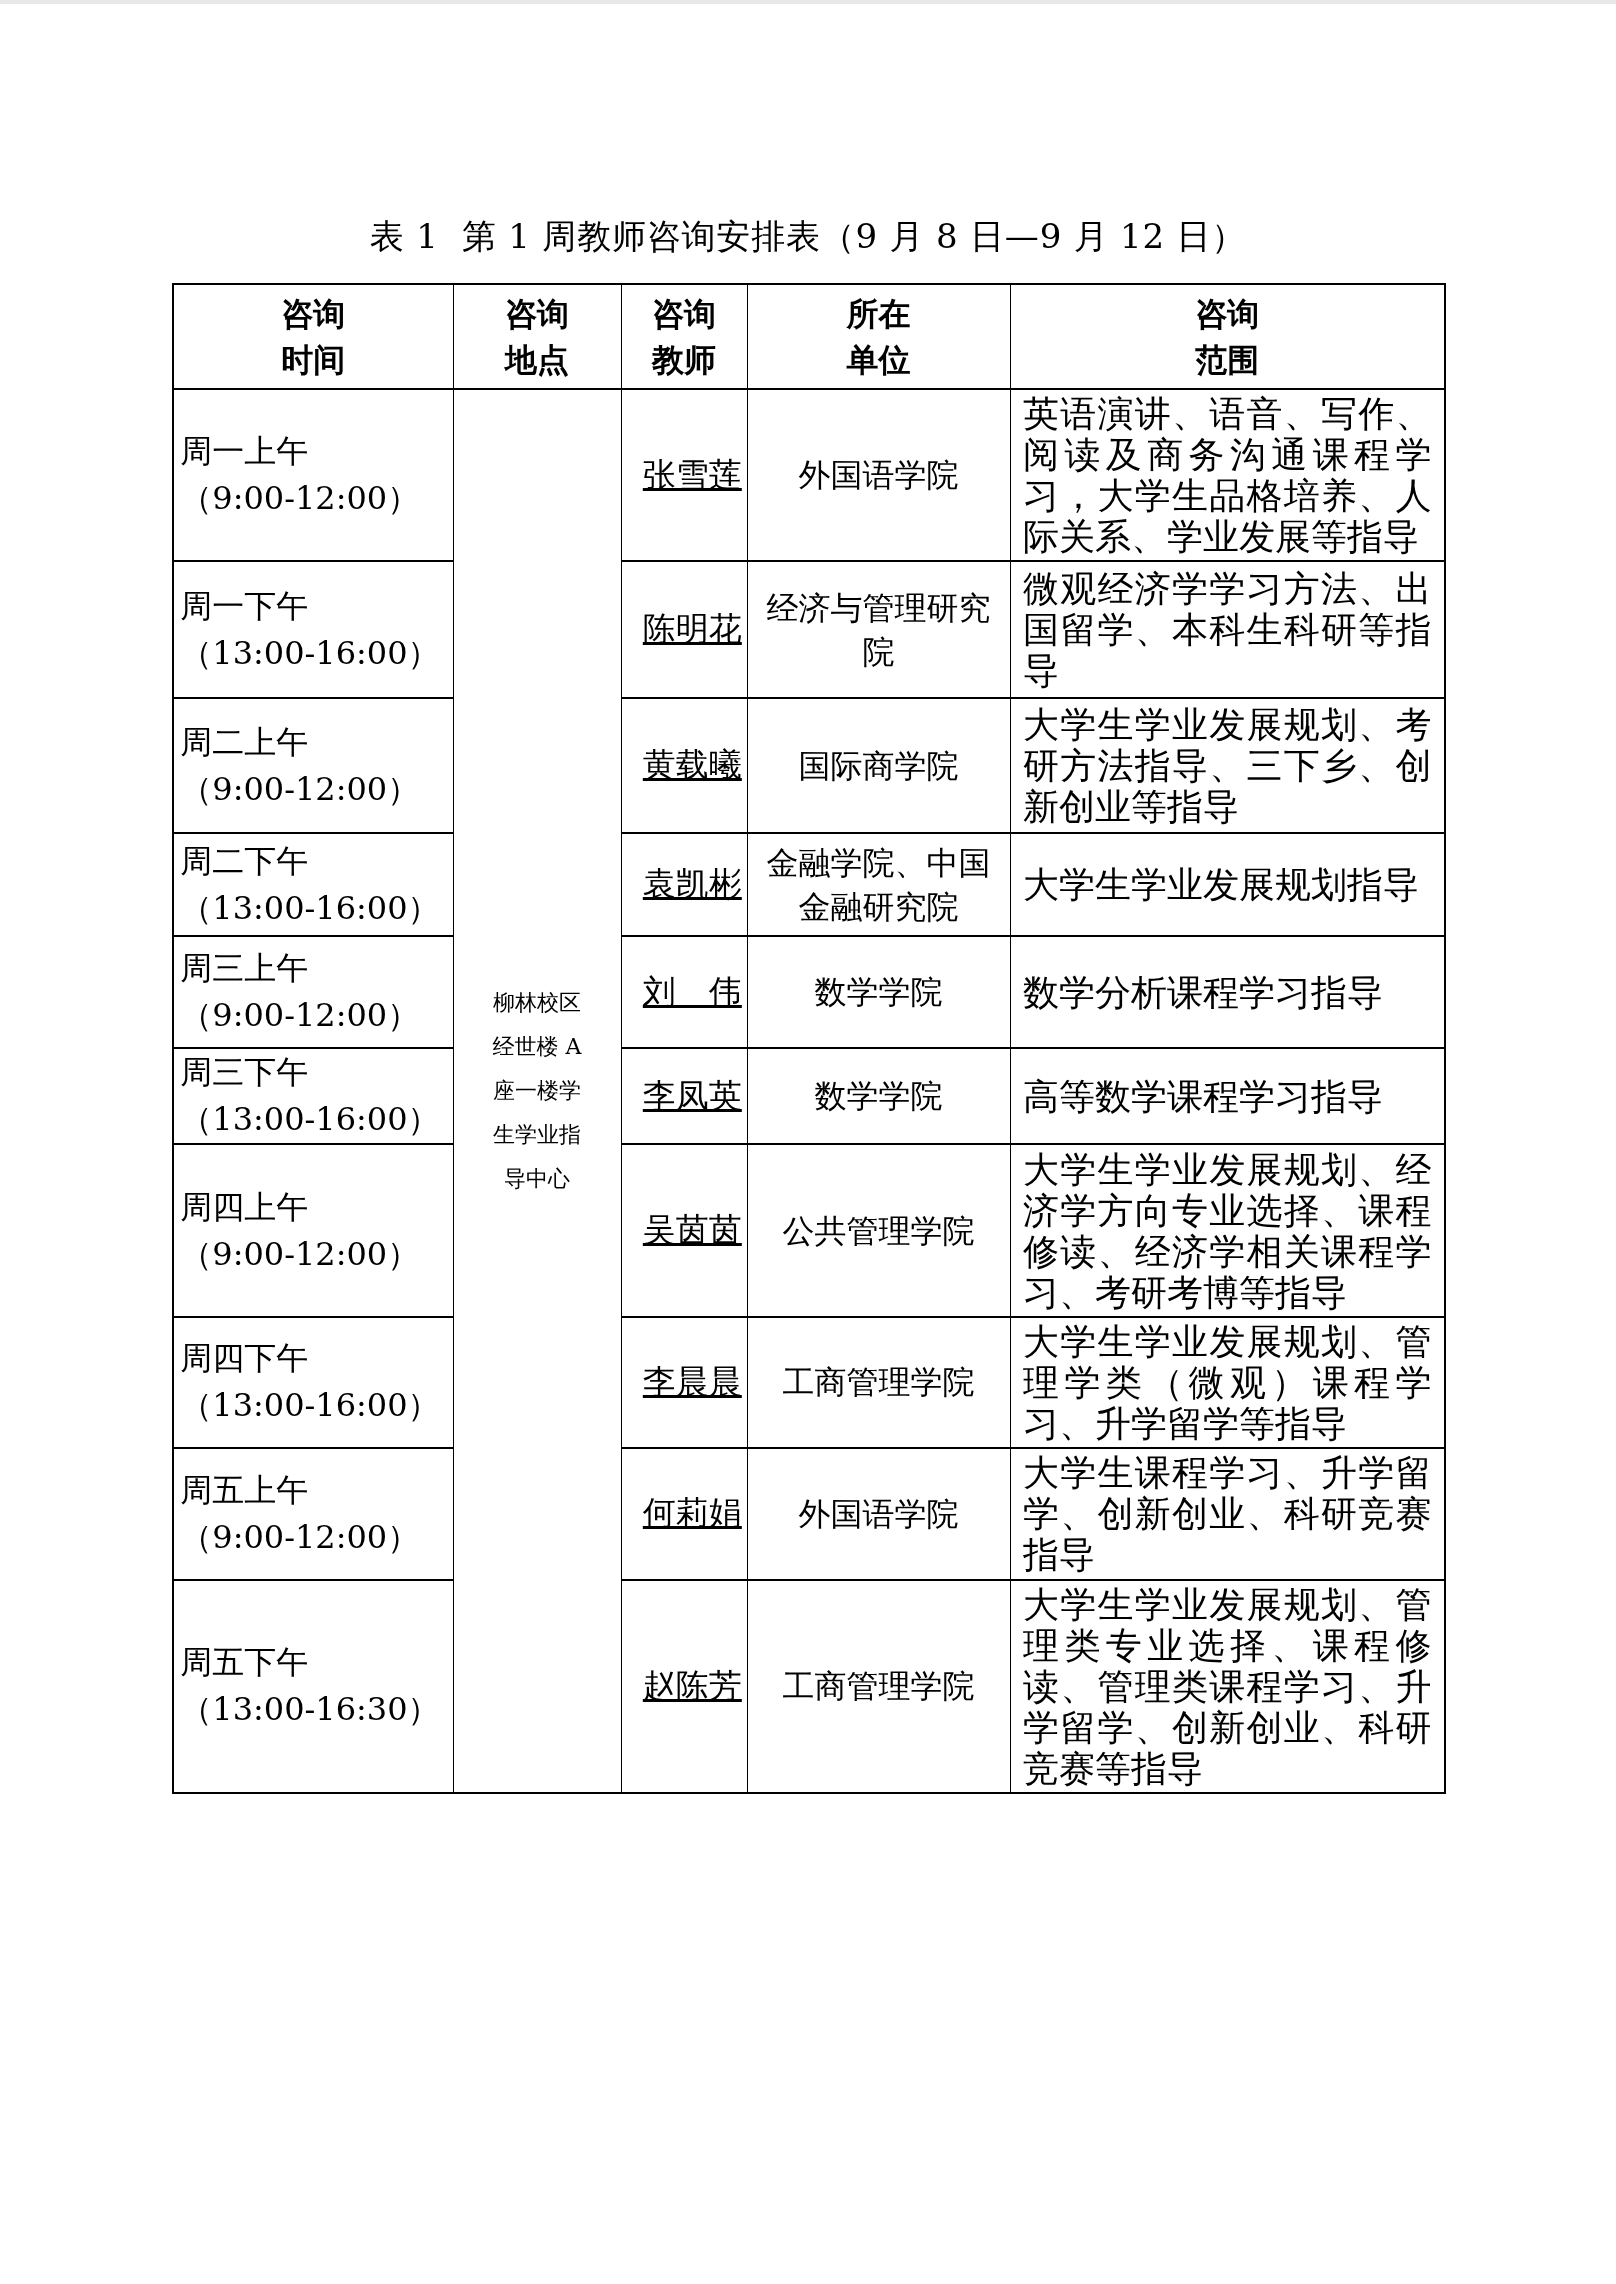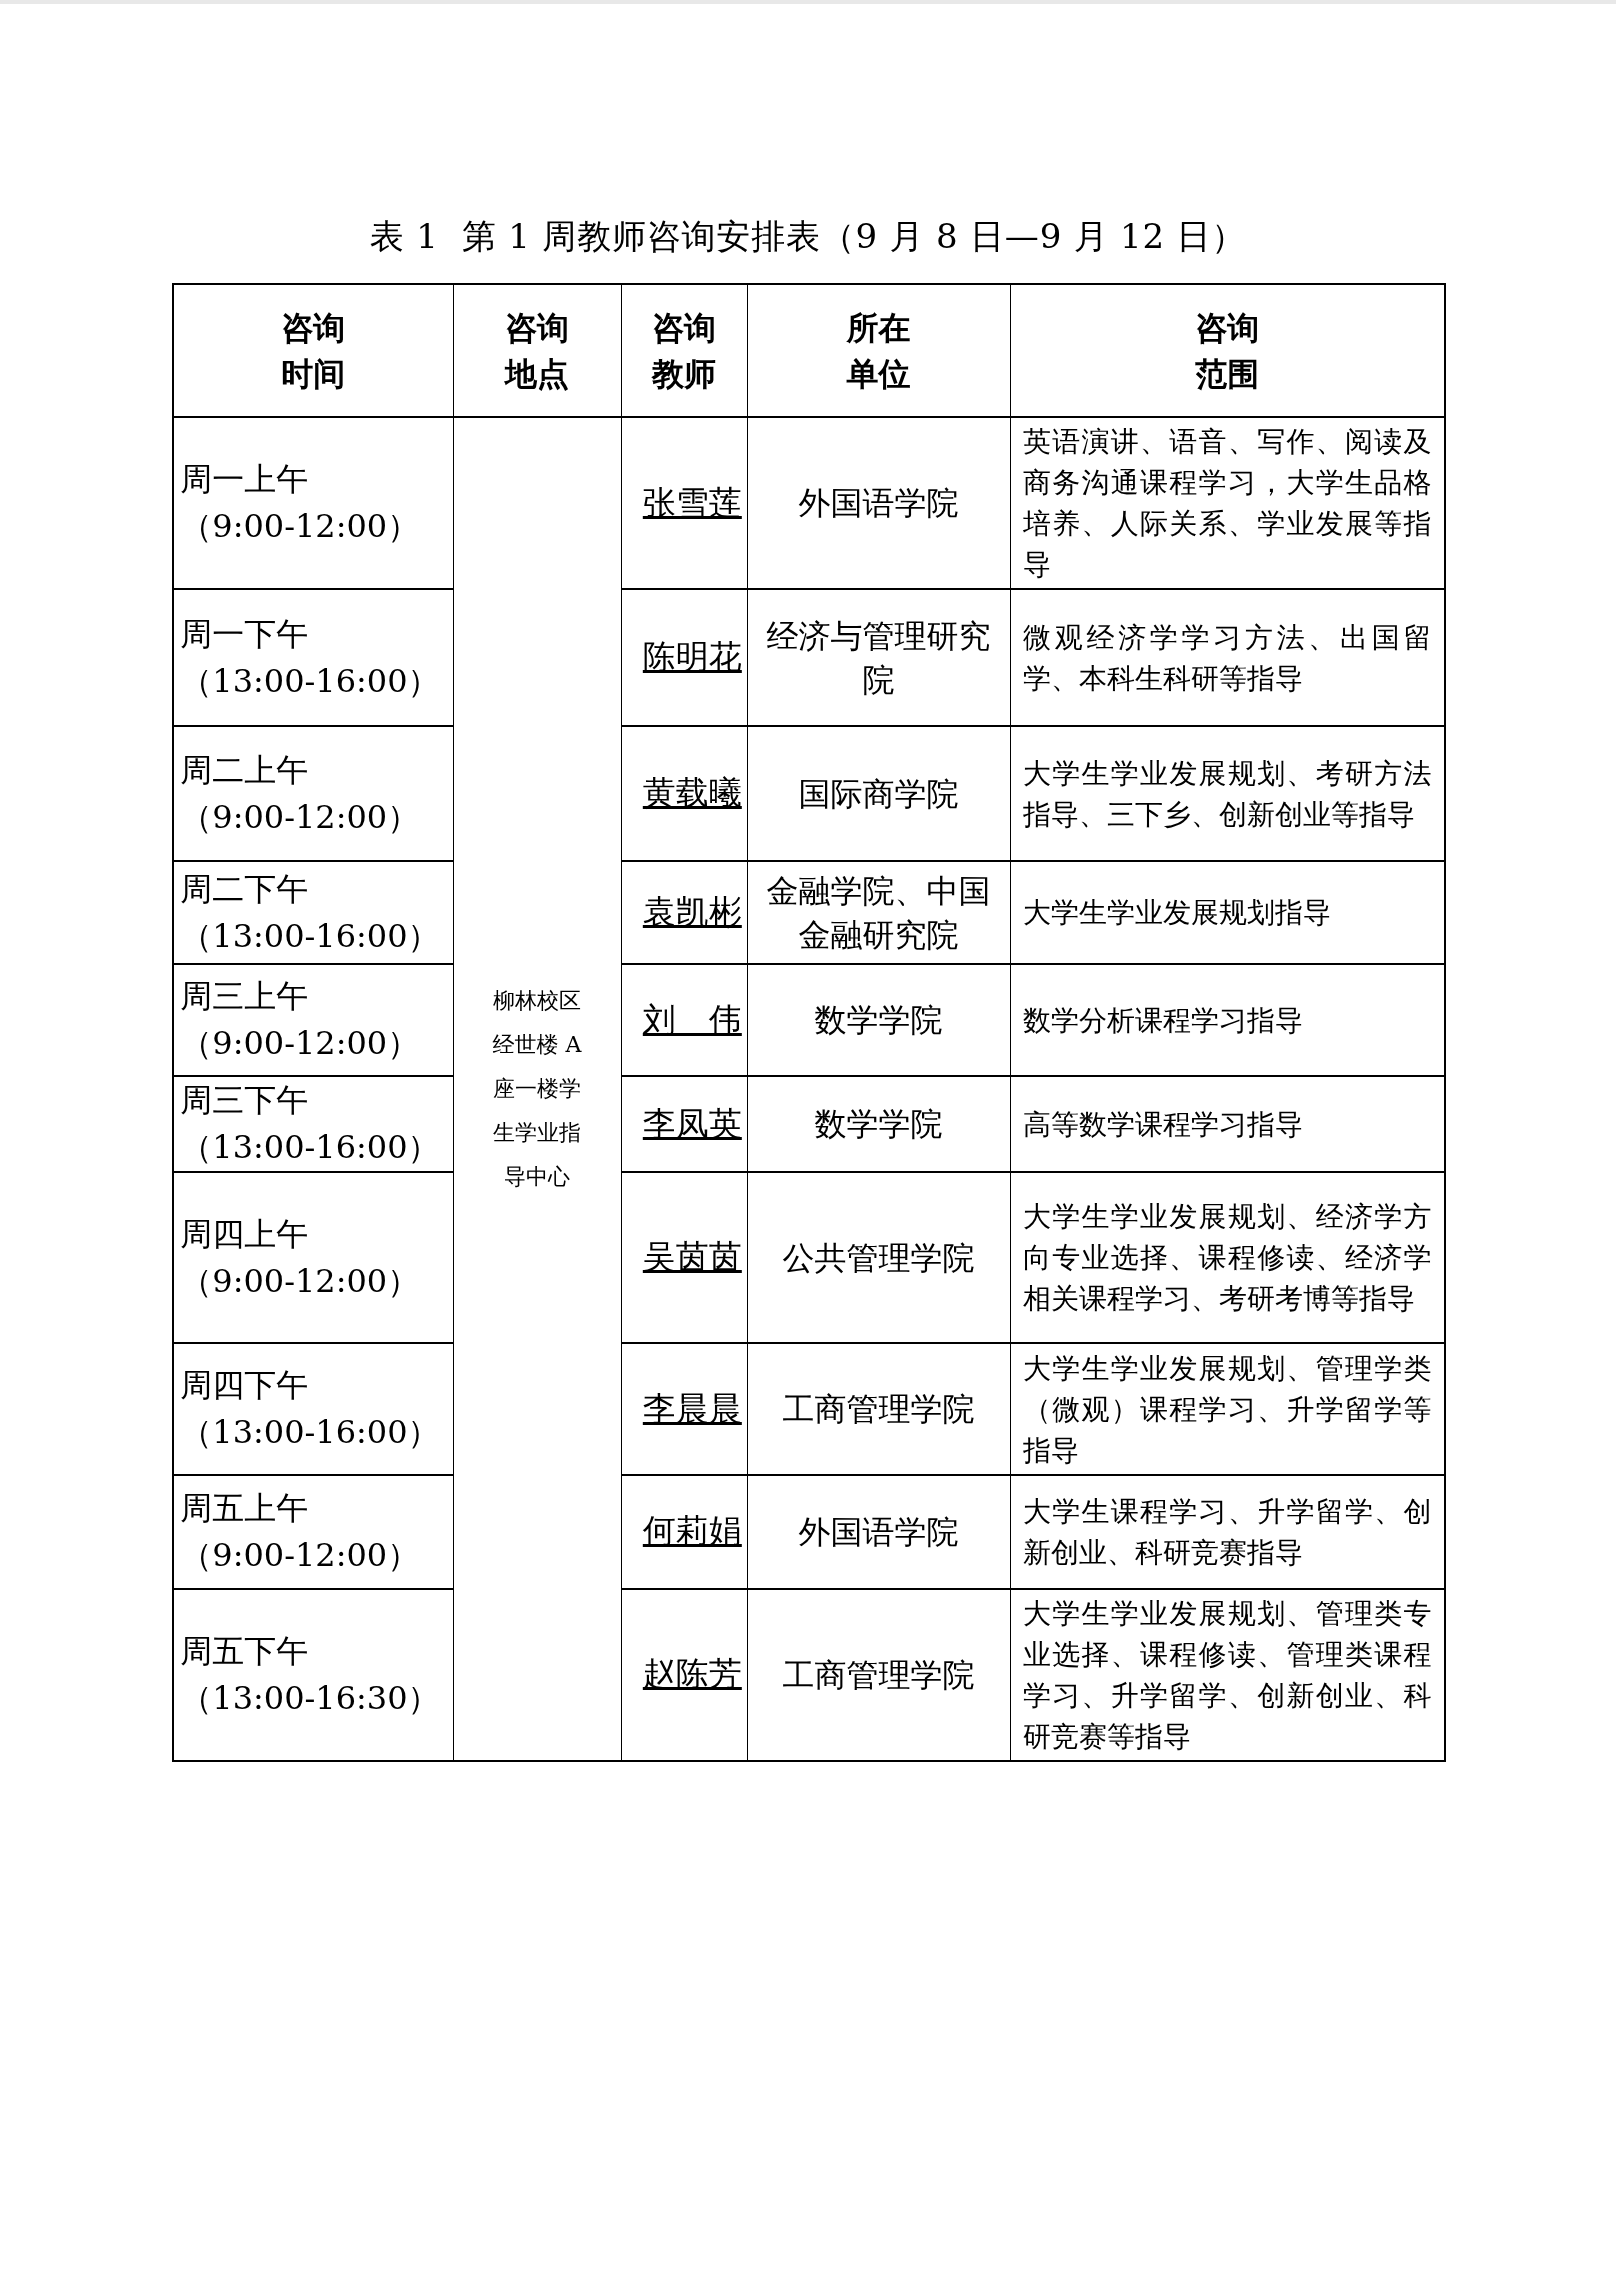--- a/index.html
+++ b/index.html
@@ -44,21 +44,21 @@
     vertical-align: middle;
     overflow: hidden;
   }
   th.hdr {
     font-size: 32px;
     font-weight: bold;
     line-height: 46px;
     text-align: center;
     white-space: pre-line;
     height: 101px;
-    padding: 15px;
+    padding: 1px;
   }
   td.c-time {
     font-size: 32px;
     line-height: 47px;
     text-align: left;
     white-space: pre-line;
     padding: 0 6.3px;
   }
   td.c-loc {
     font-size: 22px;
@@ -73,21 +73,21 @@
     padding: 0 4.7px;
     text-decoration: underline;
   }
   td.c-unit {
     font-size: 32px;
     line-height: 44px;
     text-align: center;
     padding: 0 11px;
   }
   td.c-scope {
-    font-size: 28px;
+    font-size: 36px;
     line-height: 41px;
     text-align: justify;
     text-align-last: left;
     padding: 3.2px 12.6px;
   }
 </style>
 </head>
 <body>
 
 <div class="page">

